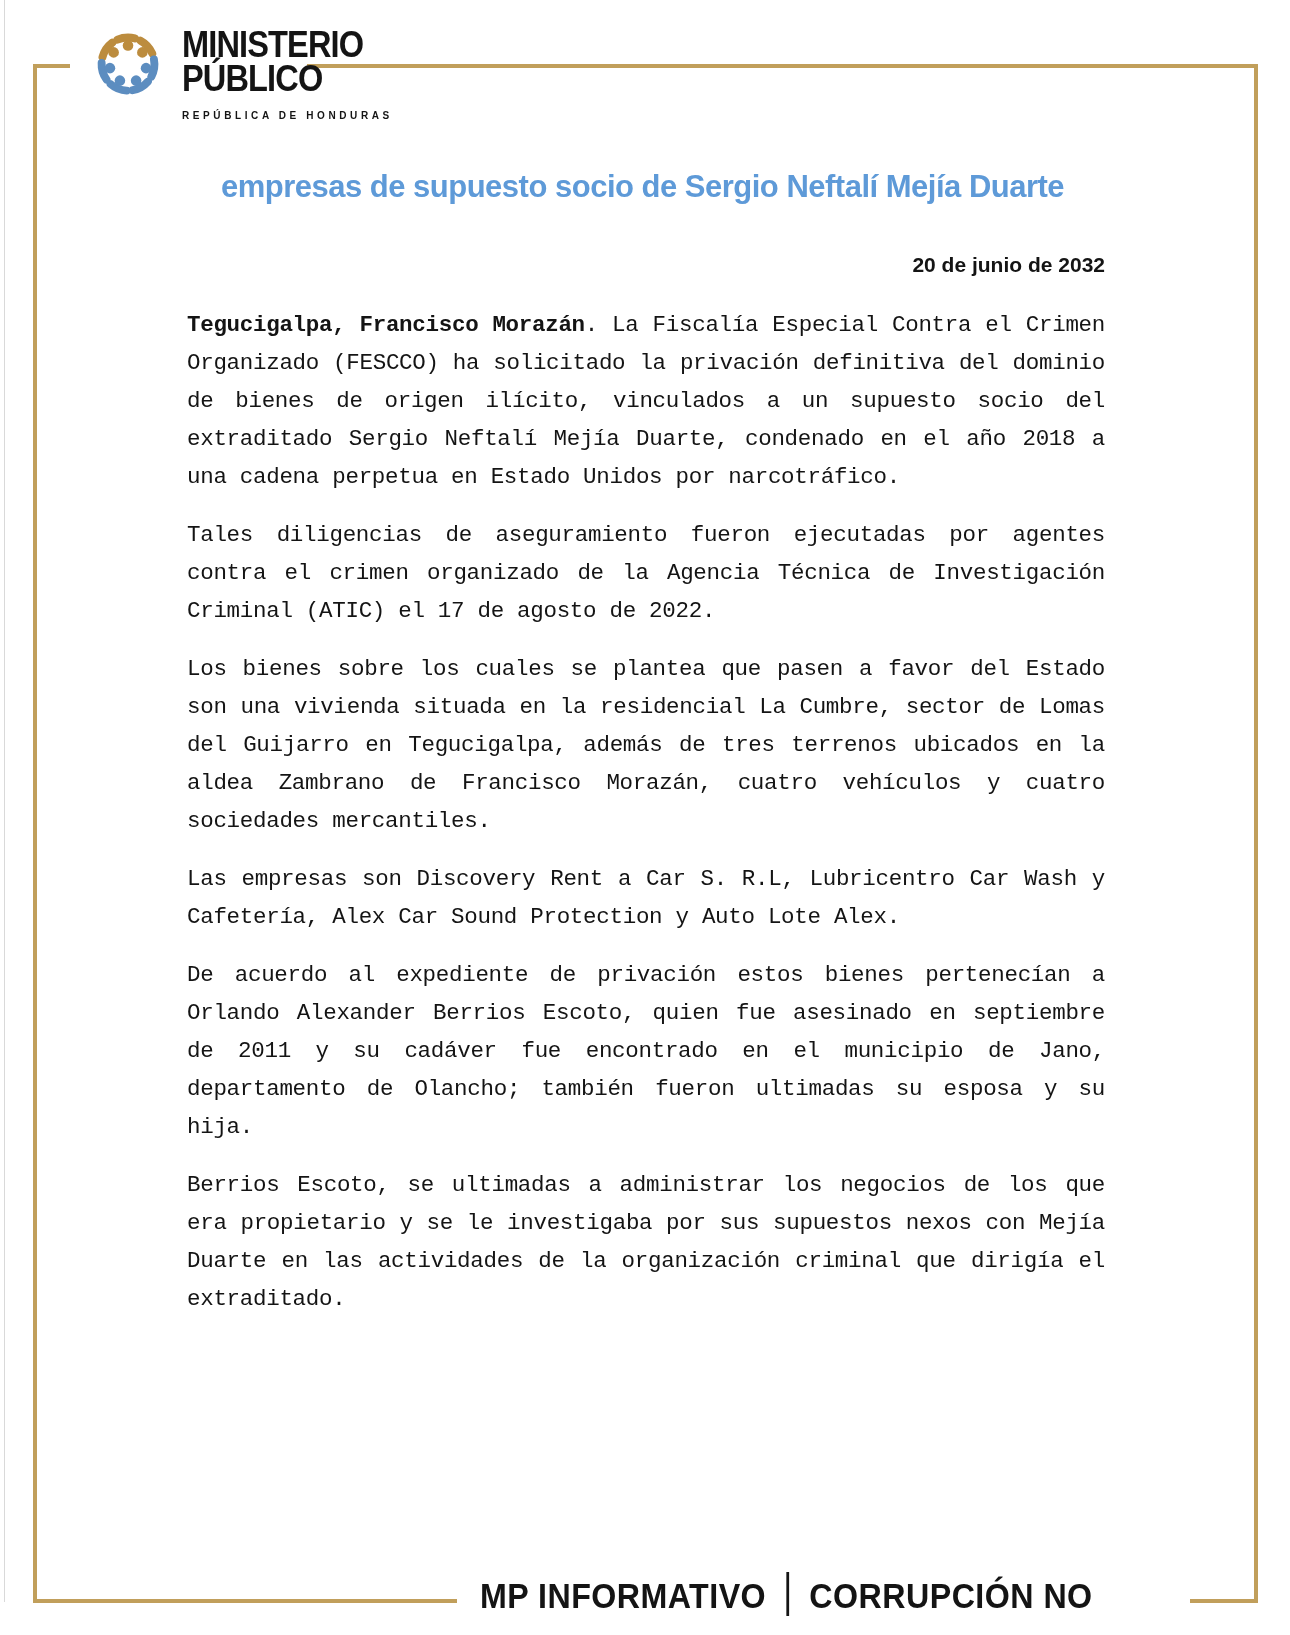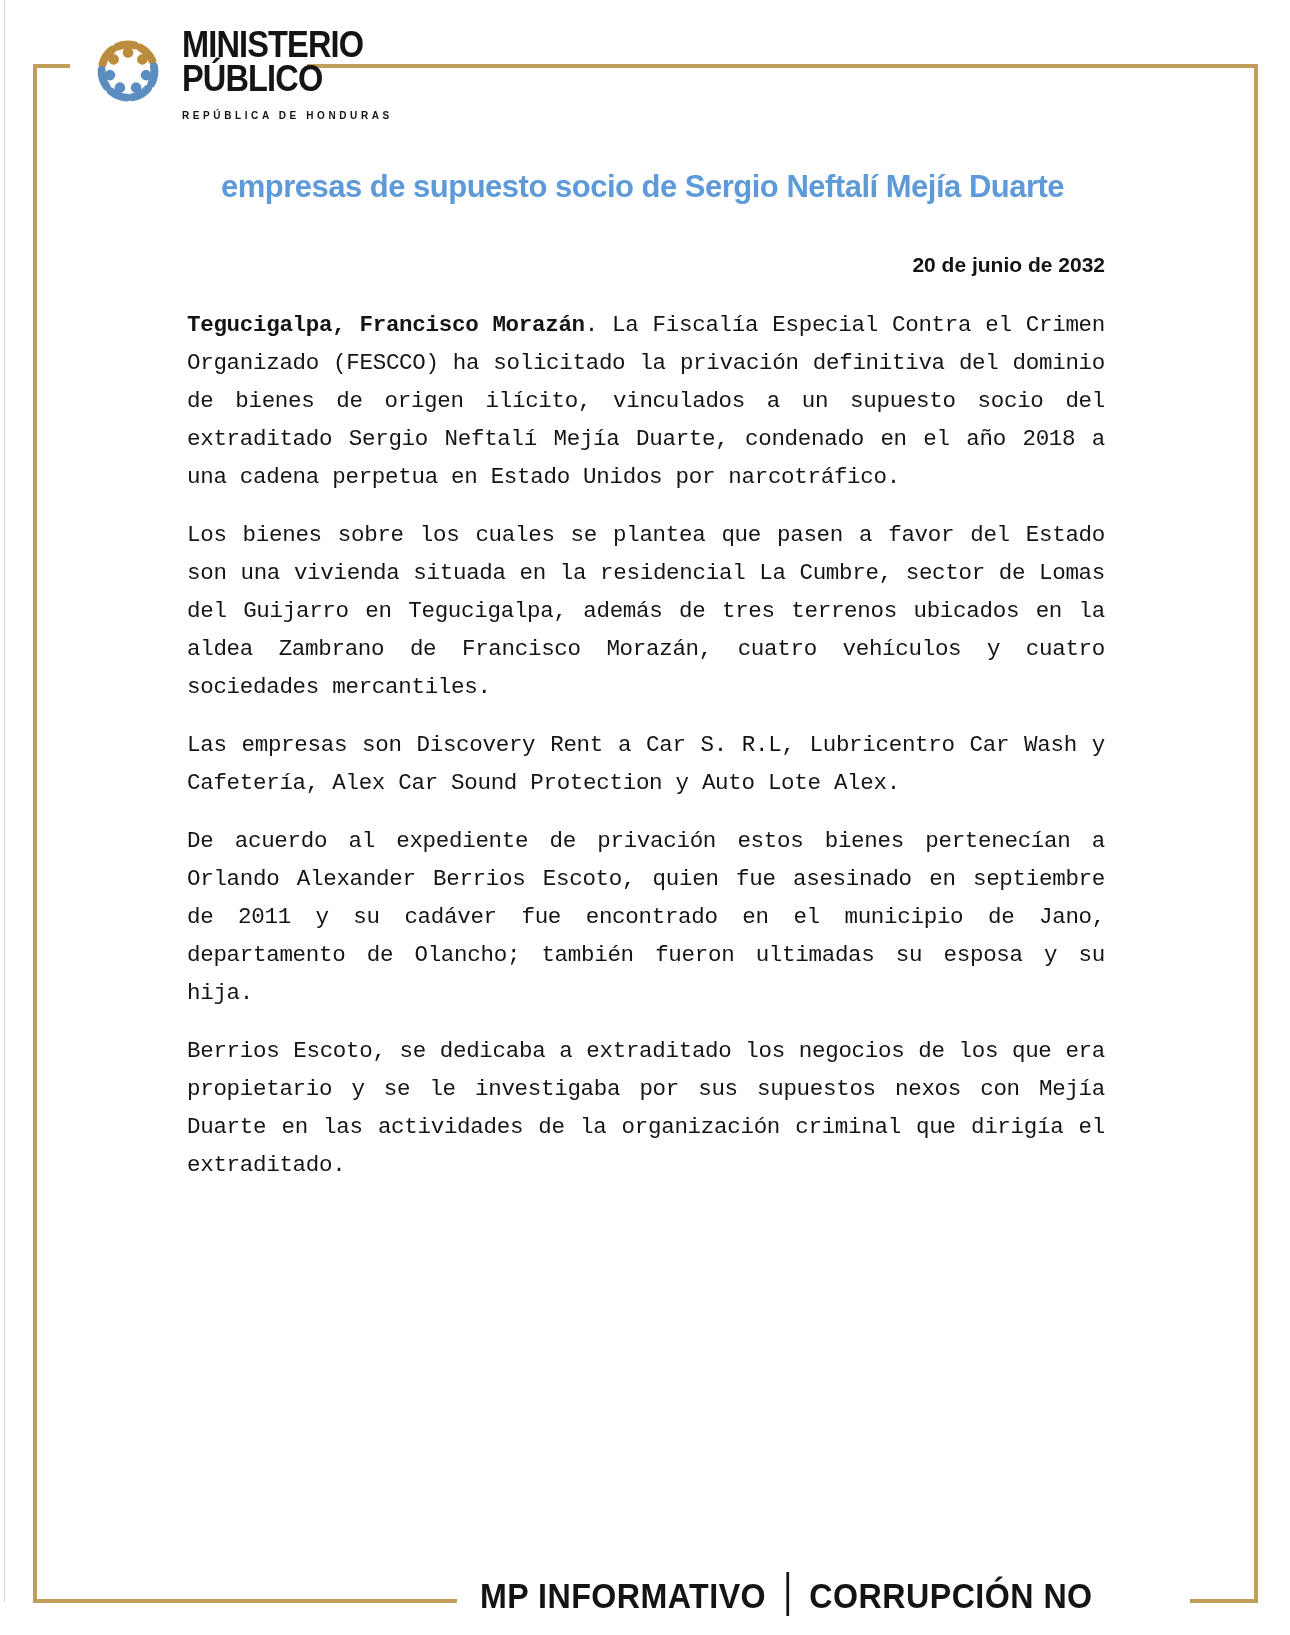--- a/index.html
+++ b/index.html
@@ -17,21 +17,21 @@
   
   .gold { position: absolute; background: #C19F5B; }
   .g-tl-h   { left: 33px;  top: 64px;  width: 37px;  height: 4px; }
   .g-left-v { left: 33px;  top: 64px;  width: 4px;   height: 1539px; }
   .g-top-h  { left: 307px; top: 64px;  width: 951px; height: 4px; }
   .g-right-v{ left: 1254px;top: 64px;  width: 4px;   height: 1539px; }
   .g-bl-h   { left: 33px;  top: 1599px;width: 424px; height: 4px; }
   .g-br-h   { left: 1190px;top: 1599px;width: 68px;  height: 4px; }
 
   
-  .logo-wrap { position: absolute; left: 84px; top: 20px; display: flex; align-items: center; }
+  .logo-wrap { position: absolute; left: 84px; top: 20px; display: flex; align-items: flex-start; }
   .logo-mark { width: 88px; height: 88px; }
   .logo-text { margin-left: 10px; padding-top: 8px; }
   .logo-title {
     font-weight: 700; font-size: 37px; line-height: 34px; color: #141414;
     letter-spacing: -1px;
     transform: scaleX(0.88); transform-origin: left top;
   }
   .logo-sub {
     margin-top: 14px; font-weight: 700; font-size: 10px; letter-spacing: 3.6px;
     color: #141414; white-space: nowrap;
@@ -104,24 +104,25 @@
 
 <main>
   <h1 class="article-title">
     <div>empresas de supuesto socio de Sergio Neftalí Mejía Duarte</div>
   </h1>
 
   <div class="article-date">20 de junio de 2032</div>
 
   <section class="article-body">
       <p><strong>Tegucigalpa, Francisco Morazán</strong>. La Fiscalía Especial Contra el Crimen Organizado (FESCCO) ha solicitado la privación definitiva del dominio de bienes de origen ilícito, vinculados a un supuesto socio del extraditado Sergio Neftalí Mejía Duarte, condenado en el año 2018 a una cadena perpetua en Estado Unidos por narcotráfico.</p>
+      <p>Tales diligencias de aseguramiento fueron ejecutadas por agentes contra el crimen organizado de la Agencia Técnica de Investigación Criminal (ATIC) el 17 de agosto de 2022.</p>
       <p>Los bienes sobre los cuales se plantea que pasen a favor del Estado son una vivienda situada en la residencial La Cumbre, sector de Lomas del Guijarro en Tegucigalpa, además de tres terrenos ubicados en la aldea Zambrano de Francisco Morazán, cuatro vehículos y cuatro sociedades mercantiles.</p>
       <p>Las empresas son Discovery Rent a Car S. R.L, Lubricentro Car Wash y Cafetería, Alex Car Sound Protection y Auto Lote Alex.</p>
       <p>De acuerdo al expediente de privación estos bienes pertenecían a Orlando Alexander Berrios Escoto, quien fue asesinado en septiembre de 2011 y su cadáver fue encontrado en el municipio de Jano, departamento de Olancho; también fueron ultimadas su esposa y su hija.</p>
-      <p>Berrios Escoto, se dedicaba a extraditado los negocios de los que era propietario y se le investigaba por sus supuestos nexos con Mejía Duarte en las actividades de la organización criminal que dirigía el extraditado.</p>
+      <p>Berrios Escoto, se ultimadas a administrar los negocios de los que era propietario y se le investigaba por sus supuestos nexos con Mejía Duarte en las actividades de la organización criminal que dirigía el extraditado.</p>
     </section>
 </main>
 
 <footer>
   <div class="footer-text">
     <span>MP INFORMATIVO</span><span class="footer-sep"></span><span>CORRUPCIÓN NO</span>
   </div>
 </footer>
 
 </body></html>

